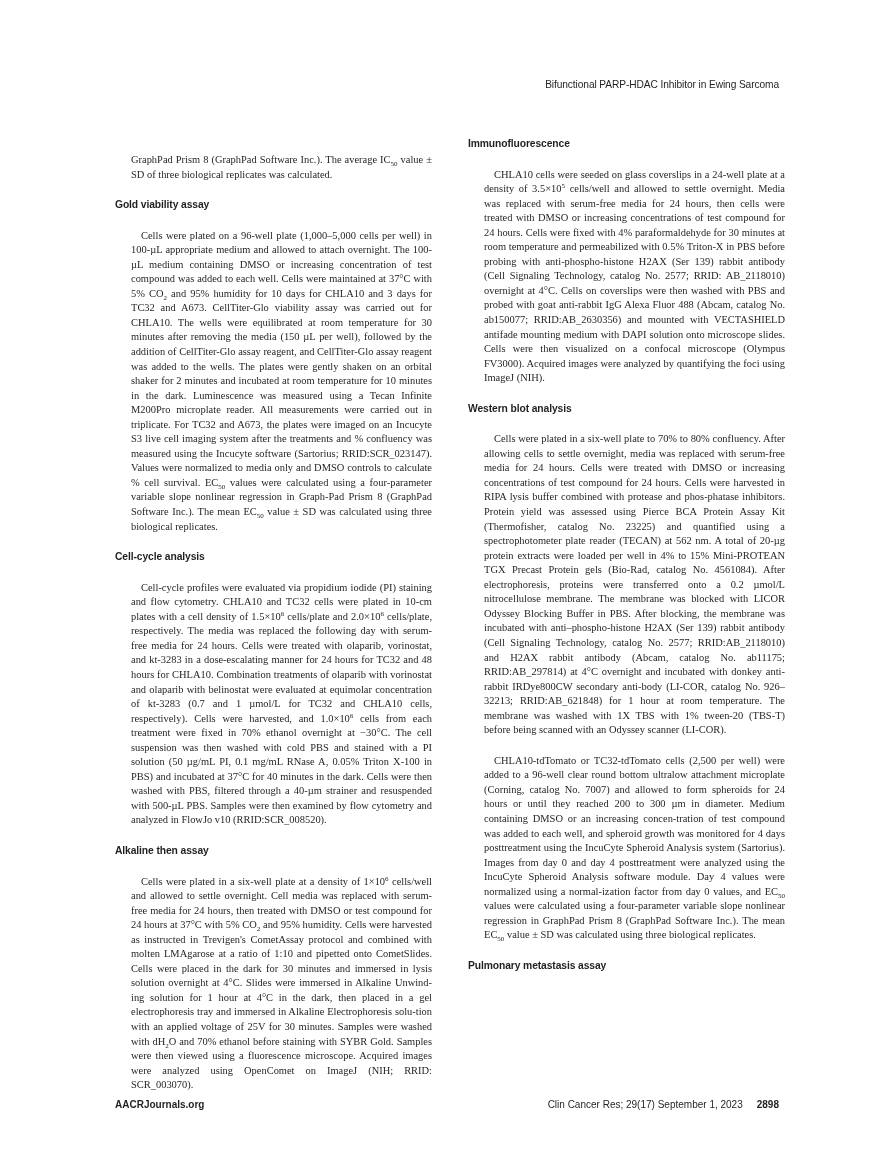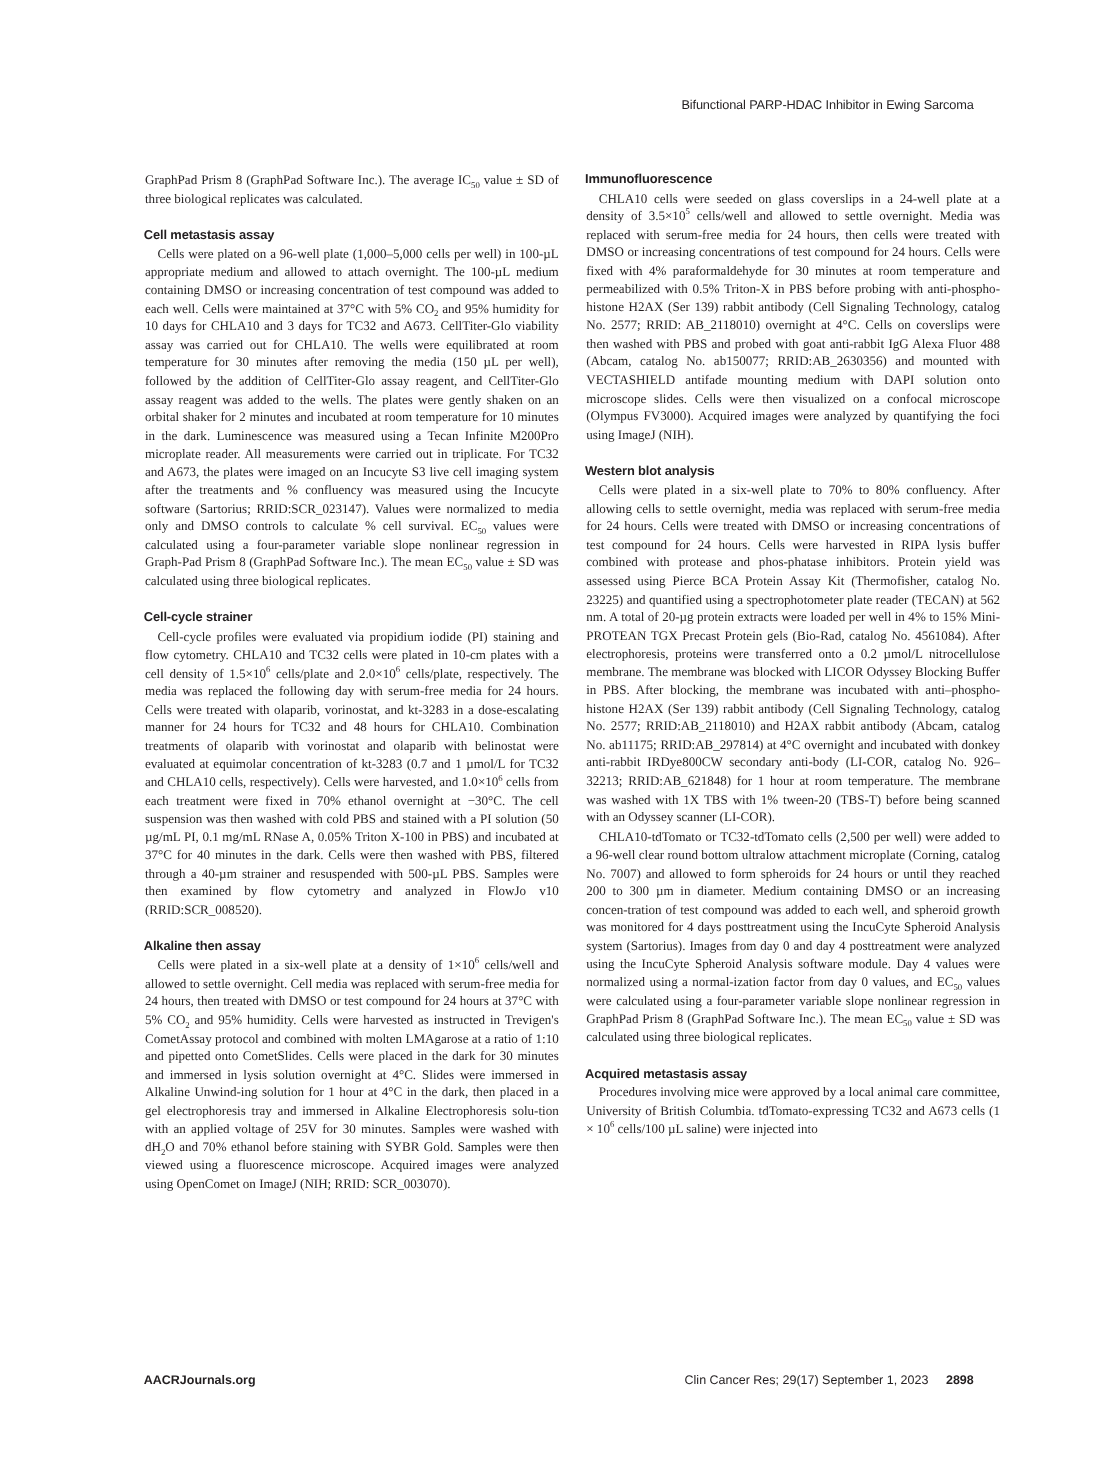--- a/index.html
+++ b/index.html
@@ -7,55 +7,54 @@
   .running-head {
     position:absolute; top:79px; right:113px;
     font-family:"Liberation Sans", sans-serif; font-weight:normal; font-size:10.2px;
     letter-spacing:-0.1px; color:#231f20;
   }
   .col { position:absolute; top:137px; width:333px;
     font-family:"Liberation Serif", serif; font-size:10.45px; line-height:14.55px;
     text-align:justify; hyphens:manual; }
   .col-left { left:115px; }
   .col-right { left:468px; }
-  .col p { margin:1px; text-indent:10px; }
+  .col p { margin:16px; text-indent:10px; }
   .col p.cont { text-indent:0; }
   .col h3 {
     margin:14.5px 0 0 0; font-family:"Liberation Sans", sans-serif; font-weight:bold;
     font-size:10.3px; line-height:14.55px; letter-spacing:-0.1px; color:#231f20;
   }
   .col h3.first { margin-top:0; }
   sub, sup { font-size:7px; line-height:0; }
   .footer { position:absolute; top:1099px; font-family:"Liberation Sans", sans-serif; font-size:10px; color:#231f20; }
   .footer-left { left:115px; font-weight:bold; }
   .footer-right { right:113px; display:flex; gap:14px; }
   .footer-right .page { font-weight:bold; }
 </style>
 </head>
 <body>
 
 <div class="running-head">Bifunctional PARP-HDAC Inhibitor in Ewing Sarcoma</div>
 
 <div class="col col-left">
   <p class="cont rich">GraphPad Prism 8 (GraphPad Software Inc.). The average IC<sub>50</sub> value ± SD of three biological replicates was calculated.</p>
-  <h3>Cell metastasis assay</h3>
+  <h3>Gold viability assay</h3>
   <p class="rich">Cells were plated on a 96-well plate (1,000–5,000 cells per well) in 100-µL appropriate medium and allowed to attach overnight. The 100-µL medium containing DMSO or increasing concentration of test compound was added to each well. Cells were maintained at 37°C with 5% CO<sub>2</sub> and 95% humidity for 10 days for CHLA10 and 3 days for TC32 and A673. CellTiter-Glo viability assay was carried out for CHLA10. The wells were equilibrated at room temperature for 30 minutes after removing the media (150 µL per well), followed by the addition of CellTiter-Glo assay reagent, and CellTiter-Glo assay reagent was added to the wells. The plates were gently shaken on an orbital shaker for 2 minutes and incubated at room temperature for 10 minutes in the dark. Luminescence was measured using a Tecan Infinite M200Pro microplate reader. All measurements were carried out in triplicate. For TC32 and A673, the plates were imaged on an Incucyte S3 live cell imaging system after the treatments and % confluency was measured using the Incucyte software (Sartorius; RRID:SCR_023147). Values were normalized to media only and DMSO controls to calculate % cell survival. EC<sub>50</sub> values were calculated using a four-parameter variable slope nonlinear regression in Graph-Pad Prism 8 (GraphPad Software Inc.). The mean EC<sub>50</sub> value ± SD was calculated using three biological replicates.</p>
-  <h3>Cell-cycle strainer</h3>
+  <h3>Cell-cycle analysis</h3>
   <p class="rich">Cell-cycle profiles were evaluated via propidium iodide (PI) staining and flow cytometry. CHLA10 and TC32 cells were plated in 10-cm plates with a cell density of 1.5×10<sup>6</sup> cells/plate and 2.0×10<sup>6</sup> cells/plate, respectively. The media was replaced the following day with serum-free media for 24 hours. Cells were treated with olaparib, vorinostat, and kt-3283 in a dose-escalating manner for 24 hours for TC32 and 48 hours for CHLA10. Combination treatments of olaparib with vorinostat and olaparib with belinostat were evaluated at equimolar concentration of kt-3283 (0.7 and 1 µmol/L for TC32 and CHLA10 cells, respectively). Cells were harvested, and 1.0×10<sup>6</sup> cells from each treatment were fixed in 70% ethanol overnight at −30°C. The cell suspension was then washed with cold PBS and stained with a PI solution (50 µg/mL PI, 0.1 mg/mL RNase A, 0.05% Triton X-100 in PBS) and incubated at 37°C for 40 minutes in the dark. Cells were then washed with PBS, filtered through a 40-µm strainer and resuspended with 500-µL PBS. Samples were then examined by flow cytometry and analyzed in FlowJo v10 (RRID:SCR_008520).</p>
   <h3>Alkaline then assay</h3>
   <p class="rich">Cells were plated in a six-well plate at a density of 1×10<sup>6</sup> cells/well and allowed to settle overnight. Cell media was replaced with serum-free media for 24 hours, then treated with DMSO or test compound for 24 hours at 37°C with 5% CO<sub>2</sub> and 95% humidity. Cells were harvested as instructed in Trevigen's CometAssay protocol and combined with molten LMAgarose at a ratio of 1:10 and pipetted onto CometSlides. Cells were placed in the dark for 30 minutes and immersed in lysis solution overnight at 4°C. Slides were immersed in Alkaline Unwind-ing solution for 1 hour at 4°C in the dark, then placed in a gel electrophoresis tray and immersed in Alkaline Electrophoresis solu-tion with an applied voltage of 25V for 30 minutes. Samples were washed with dH<sub>2</sub>O and 70% ethanol before staining with SYBR Gold. Samples were then viewed using a fluorescence microscope. Acquired images were analyzed using OpenComet on ImageJ (NIH; RRID: SCR_003070).</p>
 </div>
 
 <div class="col col-right">
   <h3 class="first">Immunofluorescence</h3>
   <p class="rich">CHLA10 cells were seeded on glass coverslips in a 24-well plate at a density of 3.5×10<sup>5</sup> cells/well and allowed to settle overnight. Media was replaced with serum-free media for 24 hours, then cells were treated with DMSO or increasing concentrations of test compound for 24 hours. Cells were fixed with 4% paraformaldehyde for 30 minutes at room temperature and permeabilized with 0.5% Triton-X in PBS before probing with anti-phospho-histone H2AX (Ser 139) rabbit antibody (Cell Signaling Technology, catalog No. 2577; RRID: AB_2118010) overnight at 4°C. Cells on coverslips were then washed with PBS and probed with goat anti-rabbit IgG Alexa Fluor 488 (Abcam, catalog No. ab150077; RRID:AB_2630356) and mounted with VECTASHIELD antifade mounting medium with DAPI solution onto microscope slides. Cells were then visualized on a confocal microscope (Olympus FV3000). Acquired images were analyzed by quantifying the foci using ImageJ (NIH).</p>
   <h3>Western blot analysis</h3>
   <p class="rich">Cells were plated in a six-well plate to 70% to 80% confluency. After allowing cells to settle overnight, media was replaced with serum-free media for 24 hours. Cells were treated with DMSO or increasing concentrations of test compound for 24 hours. Cells were harvested in RIPA lysis buffer combined with protease and phos-phatase inhibitors. Protein yield was assessed using Pierce BCA Protein Assay Kit (Thermofisher, catalog No. 23225) and quantified using a spectrophotometer plate reader (TECAN) at 562 nm. A total of 20-µg protein extracts were loaded per well in 4% to 15% Mini-PROTEAN TGX Precast Protein gels (Bio-Rad, catalog No. 4561084). After electrophoresis, proteins were transferred onto a 0.2 µmol/L nitrocellulose membrane. The membrane was blocked with LICOR Odyssey Blocking Buffer in PBS. After blocking, the membrane was incubated with anti–phospho-histone H2AX (Ser 139) rabbit antibody (Cell Signaling Technology, catalog No. 2577; RRID:AB_2118010) and H2AX rabbit antibody (Abcam, catalog No. ab11175; RRID:AB_297814) at 4°C overnight and incubated with donkey anti-rabbit IRDye800CW secondary anti-body (LI-COR, catalog No. 926–32213; RRID:AB_621848) for 1 hour at room temperature. The membrane was washed with 1X TBS with 1% tween-20 (TBS-T) before being scanned with an Odyssey scanner (LI-COR).</p>
   <p class="rich">CHLA10-tdTomato or TC32-tdTomato cells (2,500 per well) were added to a 96-well clear round bottom ultralow attachment microplate (Corning, catalog No. 7007) and allowed to form spheroids for 24 hours or until they reached 200 to 300 µm in diameter. Medium containing DMSO or an increasing concen-tration of test compound was added to each well, and spheroid growth was monitored for 4 days posttreatment using the IncuCyte Spheroid Analysis system (Sartorius). Images from day 0 and day 4 posttreatment were analyzed using the IncuCyte Spheroid Analysis software module. Day 4 values were normalized using a normal-ization factor from day 0 values, and EC<sub>50</sub> values were calculated using a four-parameter variable slope nonlinear regression in GraphPad Prism 8 (GraphPad Software Inc.). The mean EC<sub>50</sub> value ± SD was calculated using three biological replicates.</p>
-  <h3>Acquired metastasis assay</h3>
-  <p class="rich">Procedures involving mice were approved by a local animal care committee, University of British Columbia. tdTomato-expressing TC32 and A673 cells (1 × 10<sup>6</sup> cells/100 µL saline) were injected into</p>
+  <h3>Pulmonary metastasis assay</h3>
 </div>
 
 <div class="footer footer-left">AACRJournals.org</div>
 <div class="footer footer-right">
   <span>Clin Cancer Res; 29(17) September 1, 2023</span>
   <span class="page">2898</span>
 </div>
 
 </body></html>

